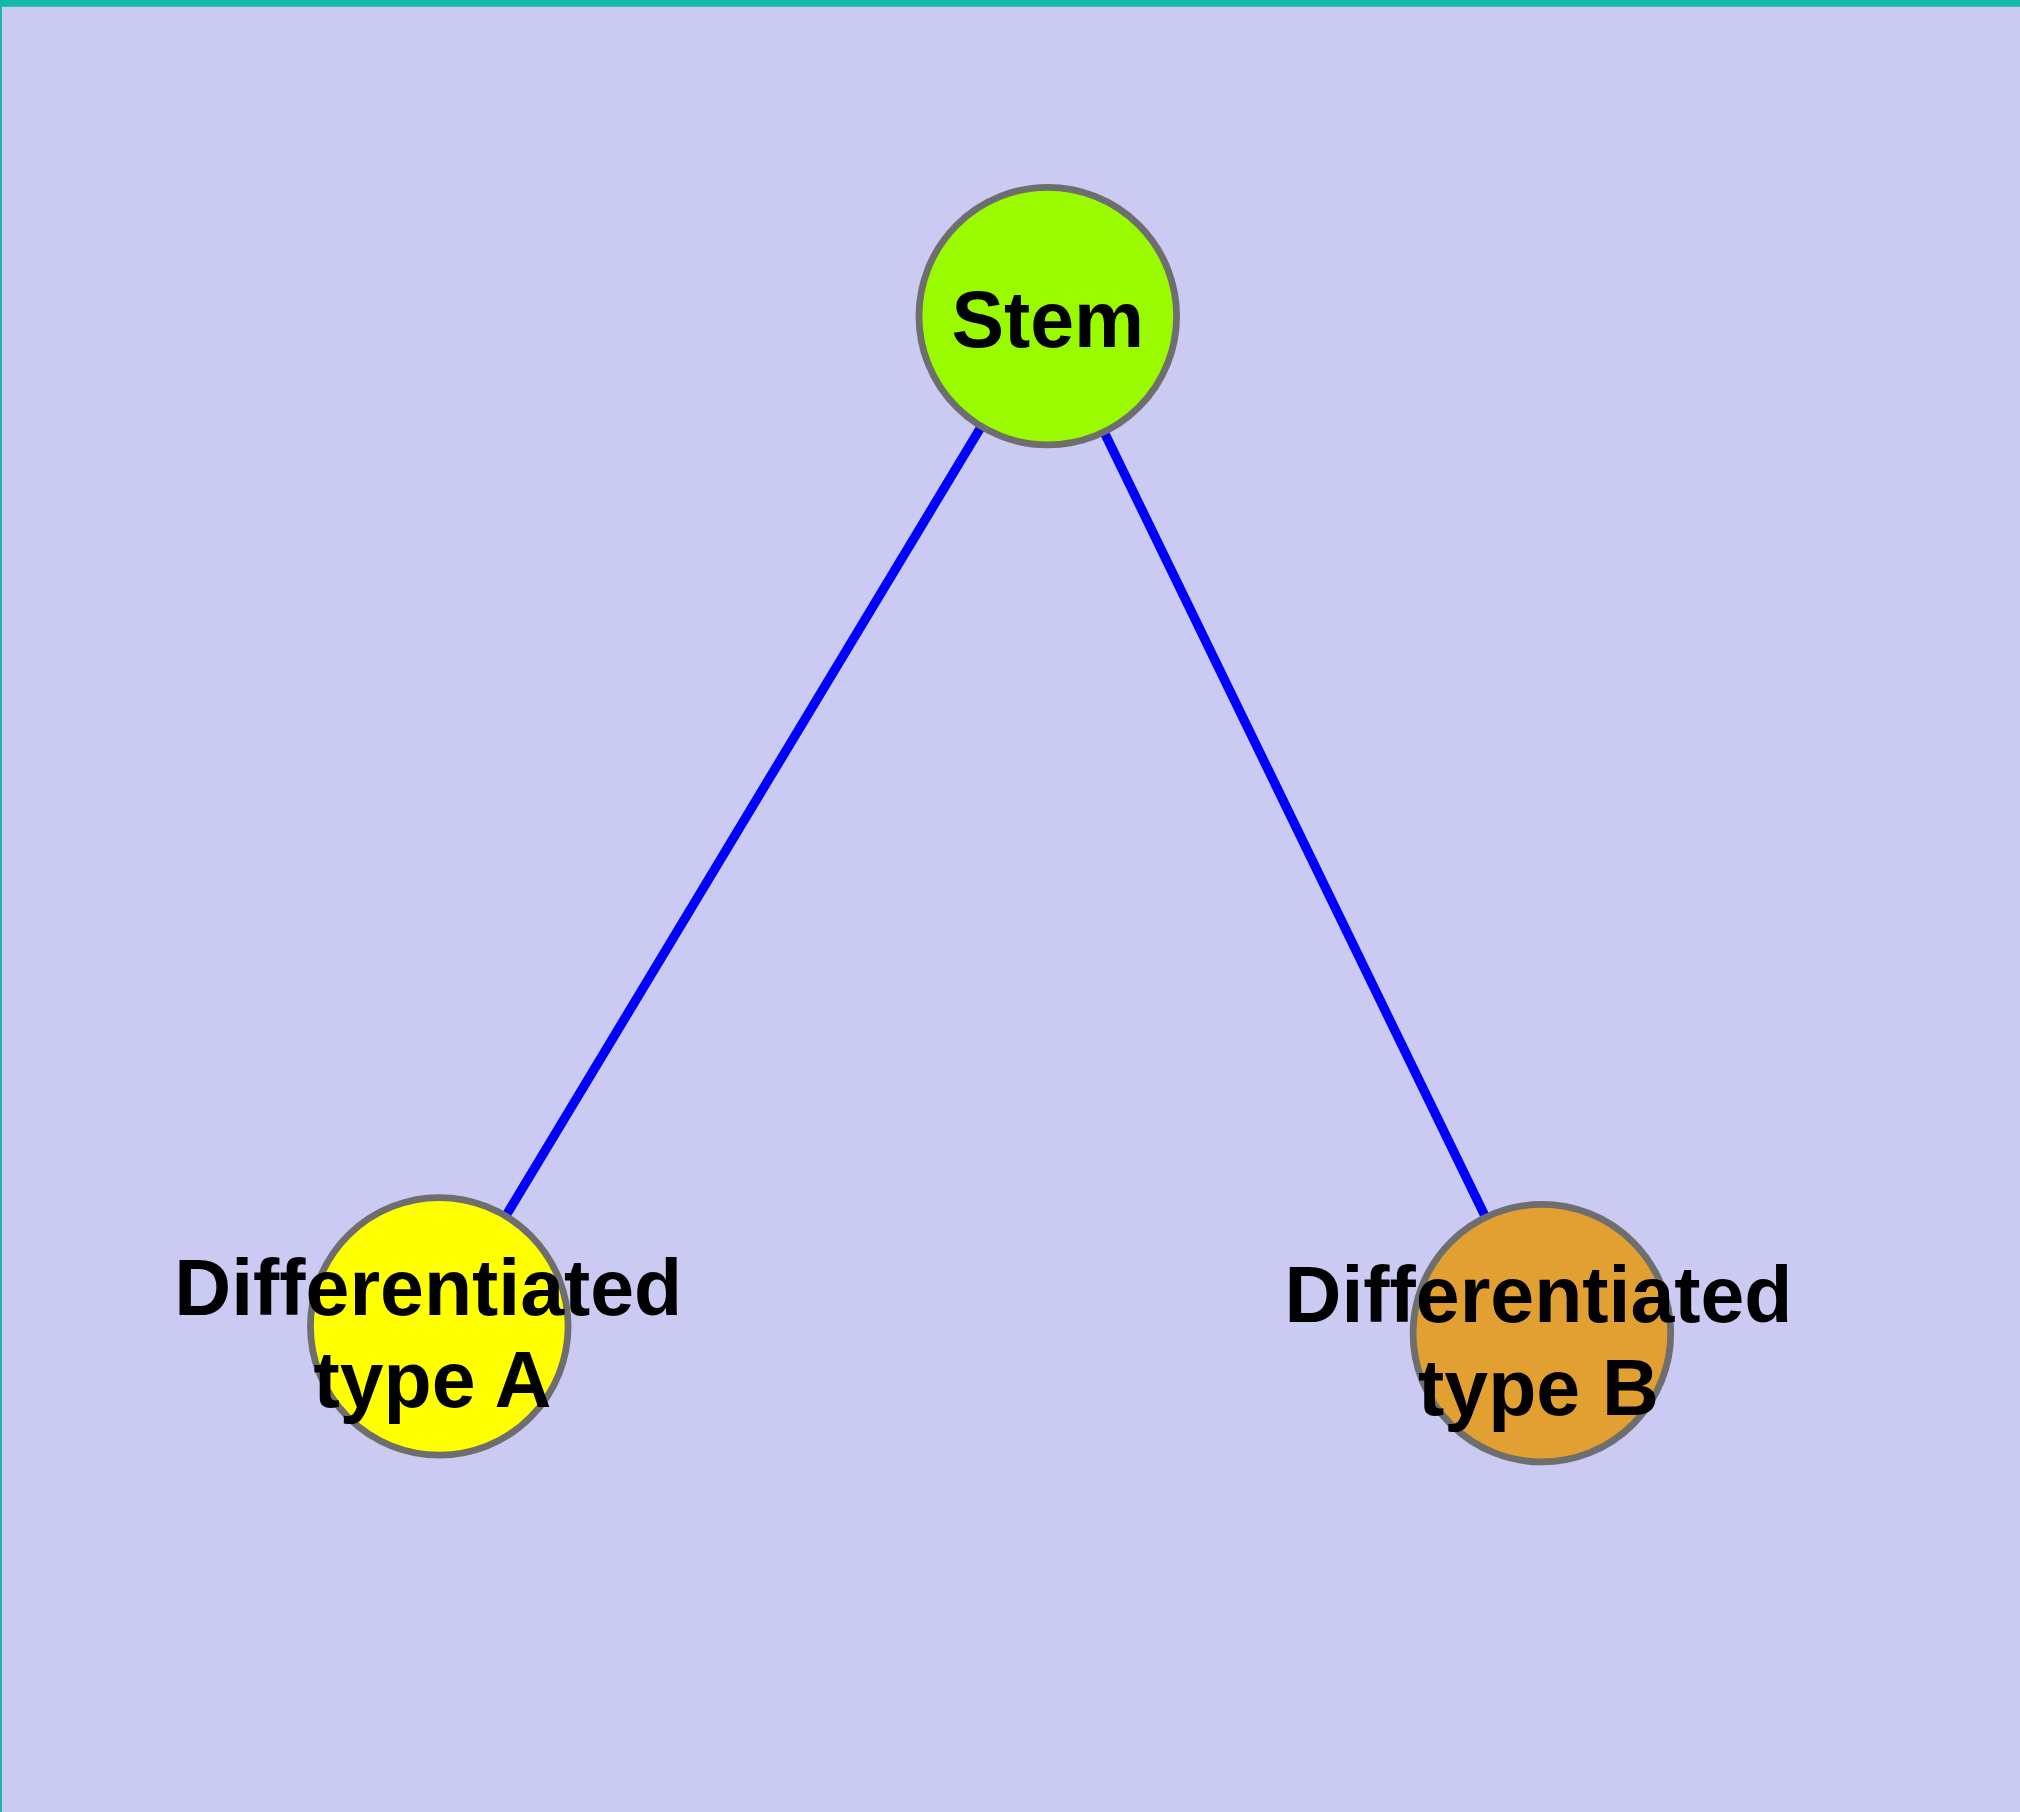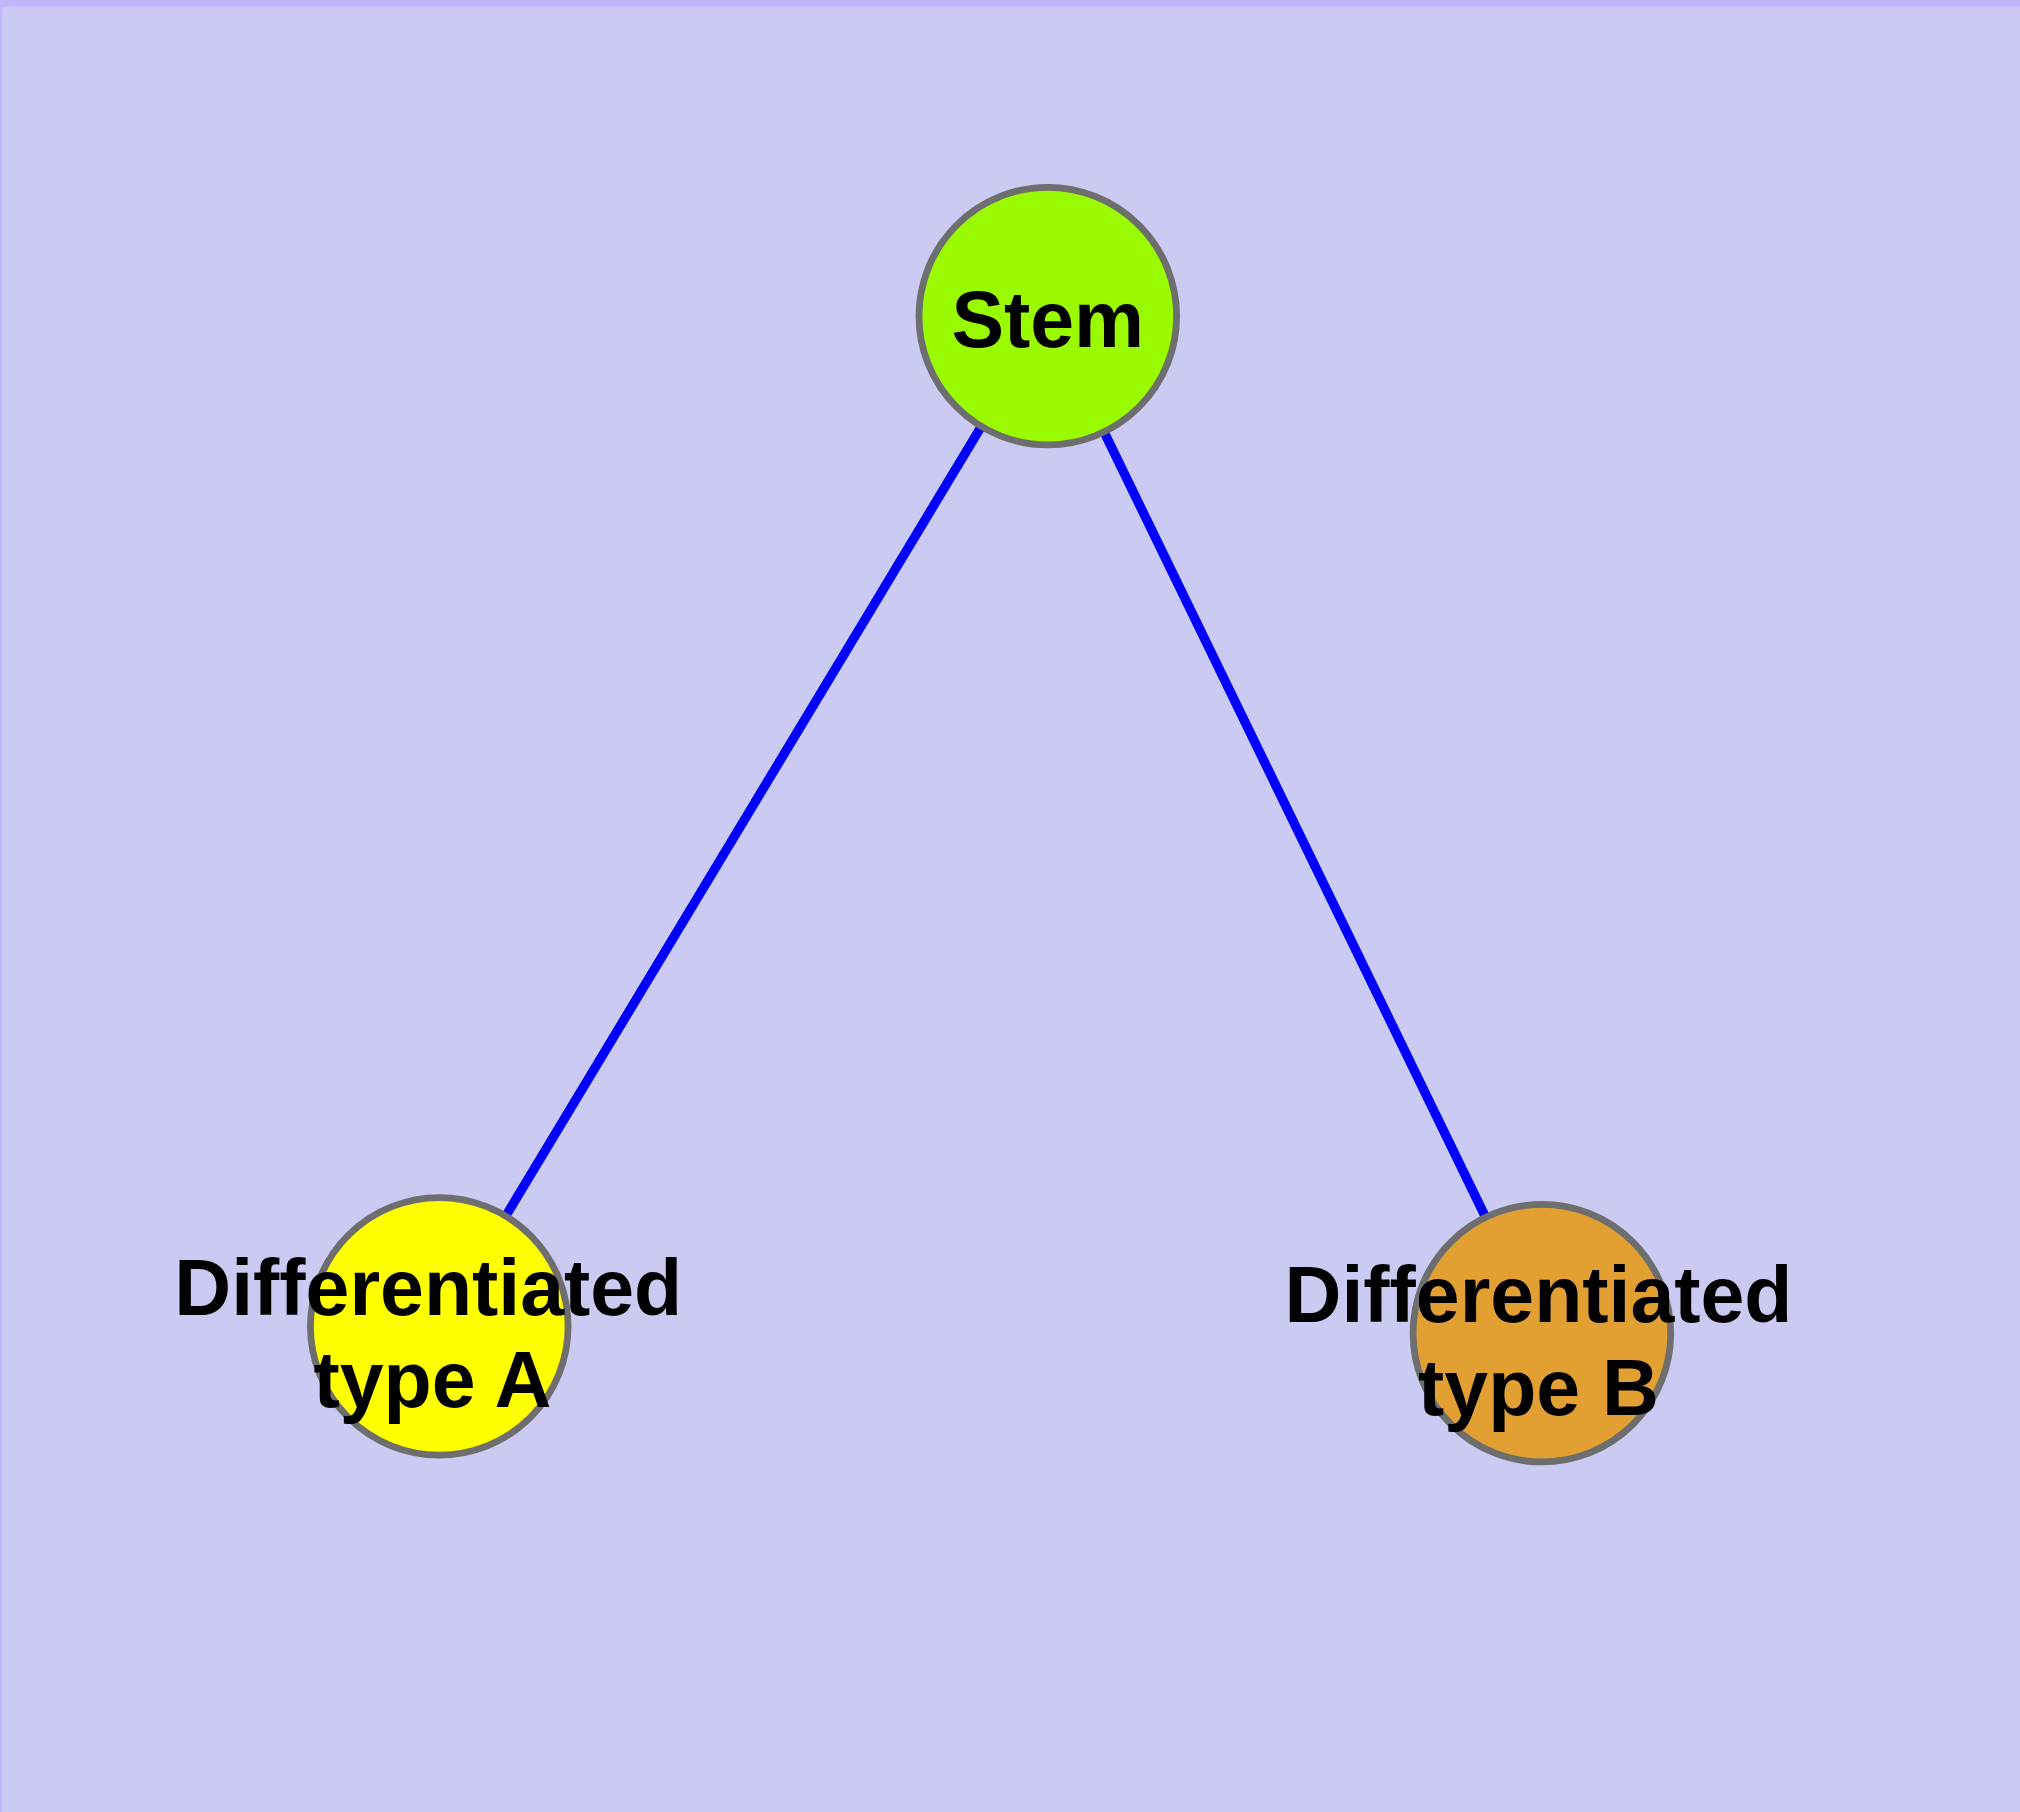--- a/index.html
+++ b/index.html
@@ -6,21 +6,21 @@
     margin: 0;
     padding: 0;
     background: #ffffff;
     font-family: "Liberation Sans", sans-serif;
   }
   .stage {
     position: relative;
     width: 2021px;
     height: 1812px;
     overflow: hidden;
-    background: #c4b5fd;
+    background: #14b8a6;
   }
   svg.graph {
     display: block;
     width: 2021px;
     height: 1812px;
   }
   svg.graph text {
     font-family: "Liberation Sans", "DejaVu Sans", sans-serif;
     font-weight: bold;
   }

